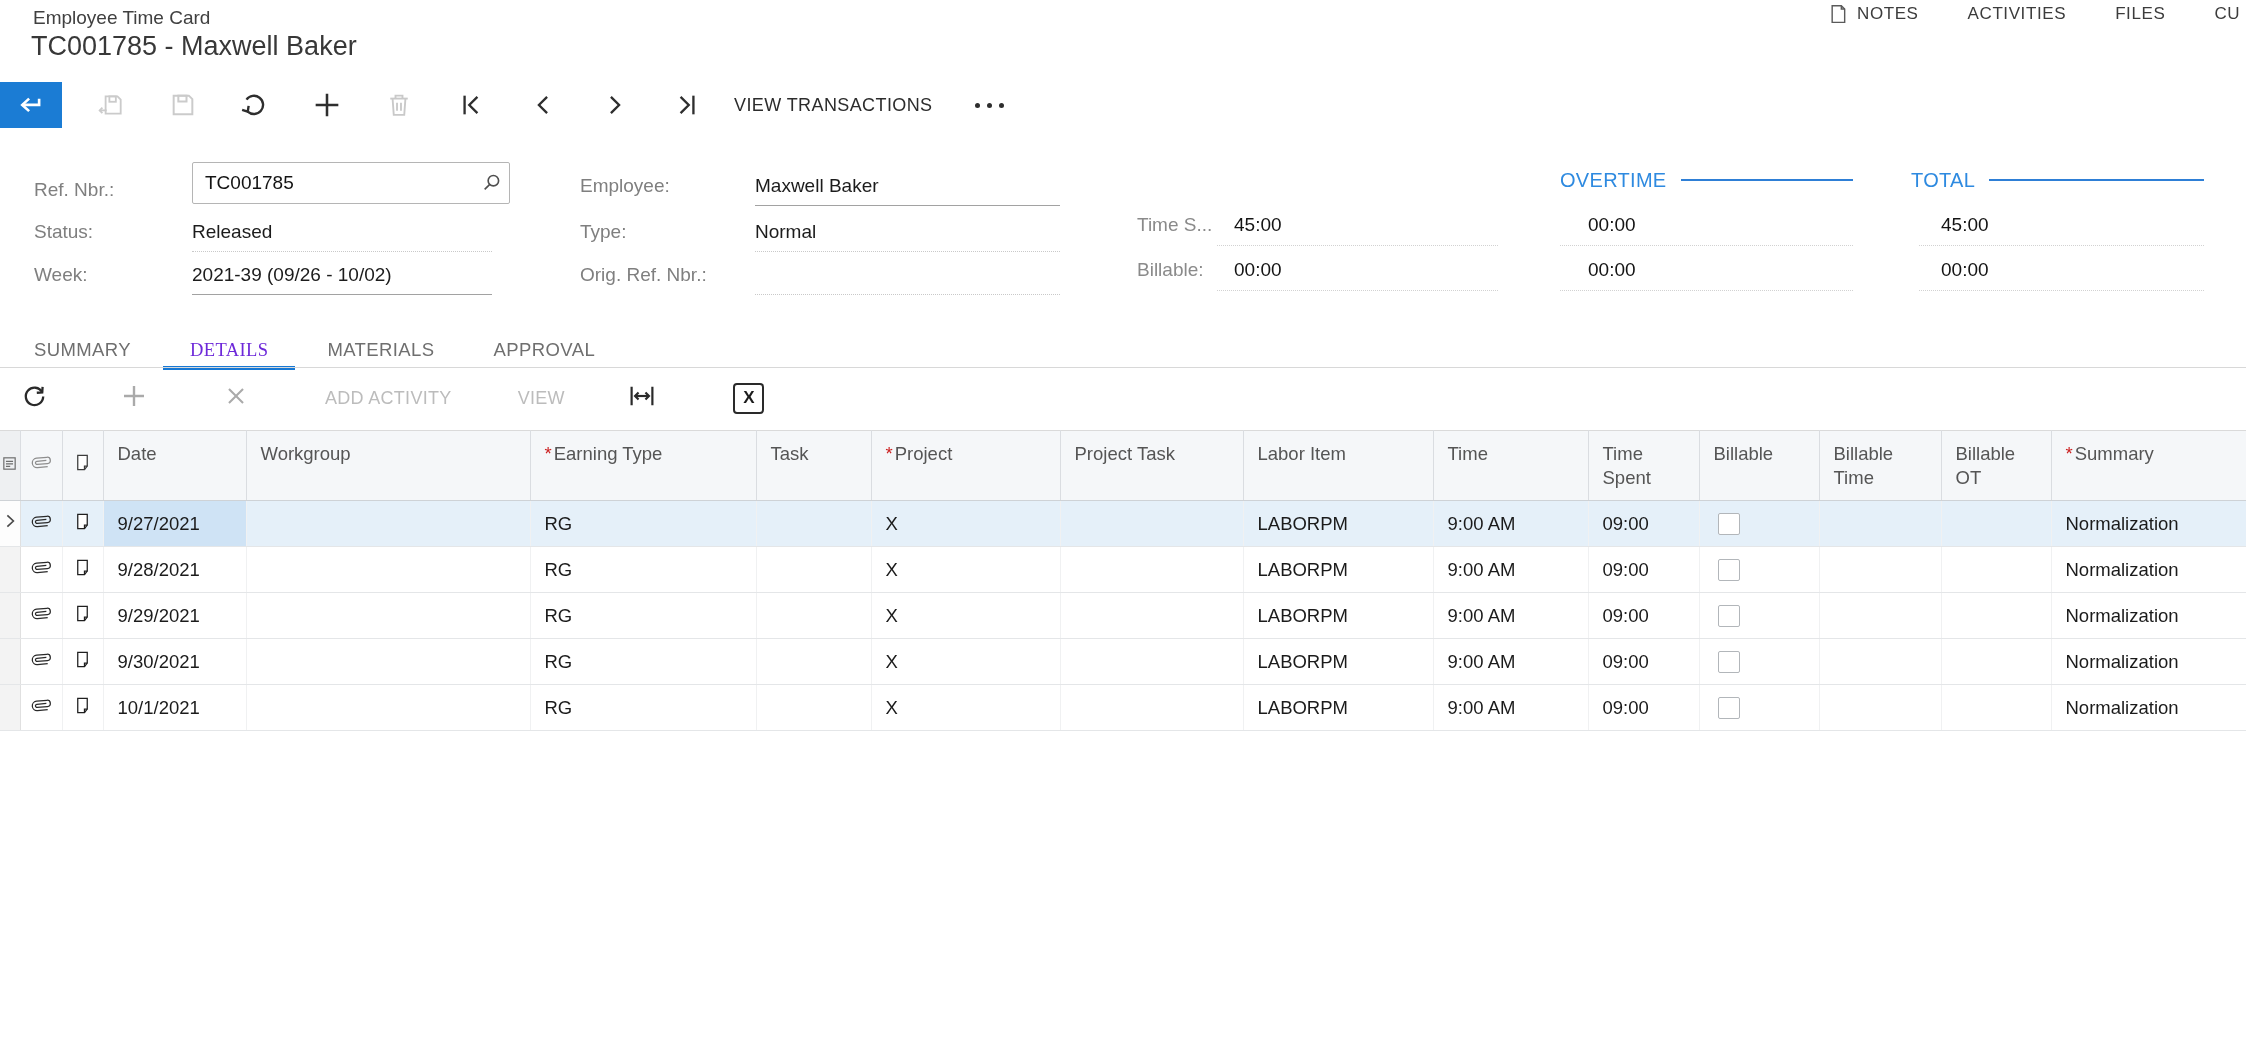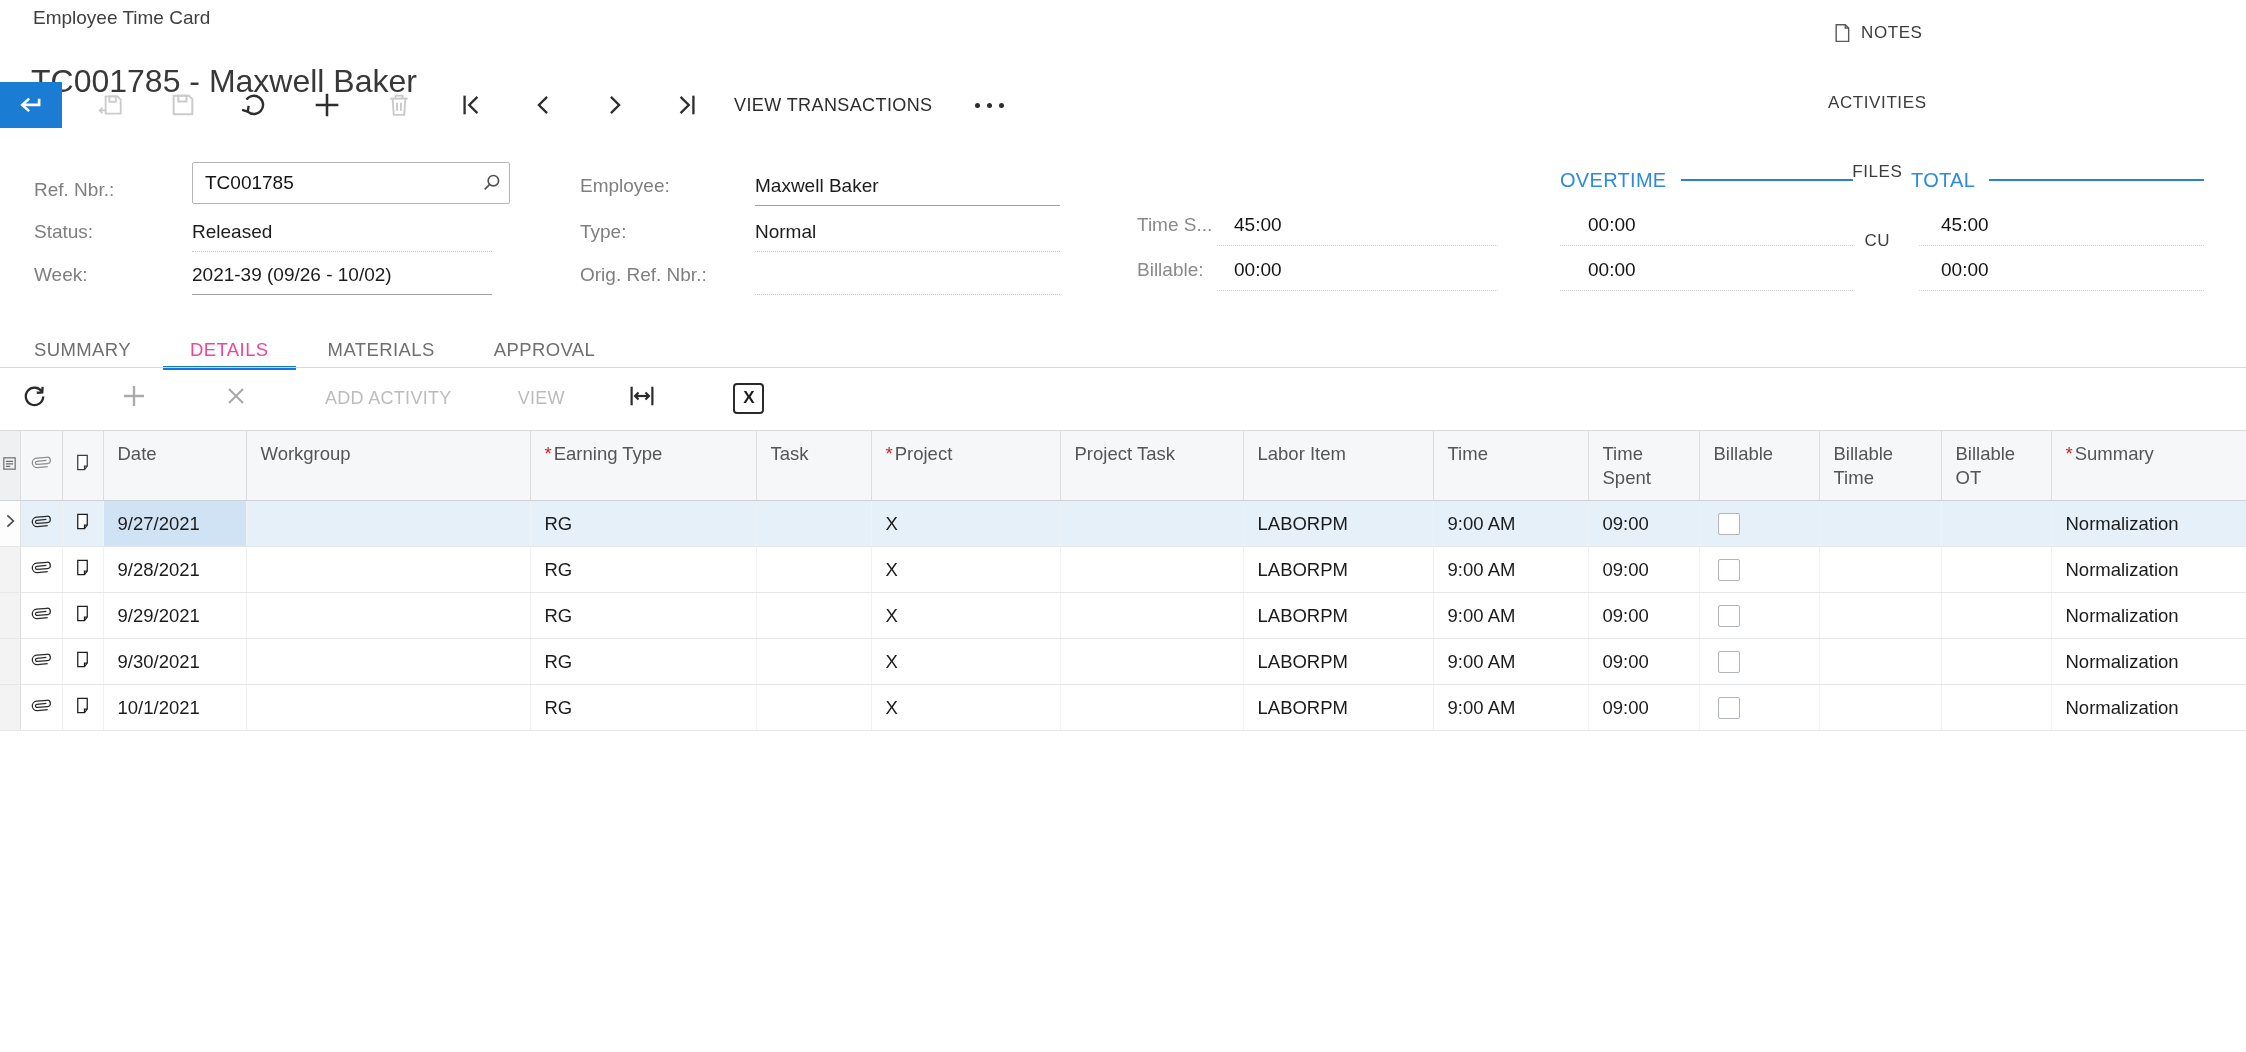--- a/index.html
+++ b/index.html
@@ -2,23 +2,23 @@
 <html><head>
 <meta charset="utf-8">
 <style>
   html,body{margin:0;padding:0;}
   body{
     width:2246px;height:1052px;position:relative;overflow:hidden;
     background:#fff;font-family:"Liberation Sans","DejaVu Sans",sans-serif;color:#1f1f1f;
   }
   
   .breadcrumb{position:absolute;left:33px;top:7px;font-size:19px;color:#404040;cursor:pointer;}
-  .page-title{position:absolute;left:31px;top:31px;font-size:32px;color:#383838;margin-top:32px;}
-  .top-right{position:absolute;left:1828px;top:22px;display:flex;gap:49px;align-items:center;
-    font-size:17px;letter-spacing:.6px;color:#3c3c3c;white-space:nowrap;flex-direction:column;}
+  .page-title{position:absolute;left:31px;top:31px;font-size:27px;color:#383838;}
+  .top-right{position:absolute;left:1828px;top:3px;display:flex;gap:49px;align-items:center;
+    font-size:17px;letter-spacing:.6px;color:#3c3c3c;white-space:nowrap;}
   .top-right .item{display:flex;align-items:center;gap:9px;cursor:pointer;}
   
   .toolbar{position:absolute;left:0;top:82px;height:46px;display:flex;align-items:center;}
   .btn-back{width:62px;height:46px;background:#1b7cd4;display:flex;align-items:center;justify-content:center;cursor:pointer;}
   .tb-btn{width:46px;height:46px;margin-left:26px;display:flex;align-items:center;justify-content:center;cursor:pointer;}
   .tb-btn svg{display:block;}
   .tb-text{margin-left:24px;font-size:18px;letter-spacing:.4px;color:#2c2c2c;cursor:pointer;white-space:nowrap;}
   .dots{margin-left:42px;display:flex;gap:7px;cursor:pointer;}
   .dots i{width:5px;height:5px;border-radius:50%;background:#2e2e2e;}
   
@@ -34,21 +34,21 @@
   .panel{position:absolute;top:160px;height:150px;}
   .panel .hd{position:absolute;left:0;right:0;top:5px;height:30px;display:flex;align-items:center;gap:14px;}
   .panel .hd .t{font-size:20px;color:#2e8ae0;letter-spacing:.3px;white-space:nowrap;}
   .panel .hd .ln{flex:1;height:2px;background:#2e7fd6;}
   .panel .row1{top:45px;}
   .p-label{position:absolute;left:20px;width:80px;font-size:19px;color:#8a8a8a;line-height:40px;white-space:nowrap;overflow:hidden;}
   .p-val{position:absolute;right:0;font-size:19px;color:#141414;line-height:40px;border-bottom:1px dotted #d2d2d2;box-sizing:border-box;}
   
   .tabs{position:absolute;left:7px;top:336px;height:31px;display:flex;gap:5px;}
   .tab{position:relative;padding:0 27px;font-size:18.5px;letter-spacing:.4px;color:#6f6f6f;line-height:28px;cursor:pointer;white-space:nowrap;}
-  .tab.active{color:#ec4899;}
+  .tab.active{color:#6d28d9;font-family:Liberation Serif, serif;}
   .tab.active::after{content:"";position:absolute;left:0;right:0;bottom:-3px;height:4px;background:#1778d4;}
   .tabs-border{position:absolute;left:0;top:367px;width:2246px;border-top:1px solid #d8d8d8;}
   
   .gridbar{position:absolute;left:0;top:372px;height:52px;display:flex;align-items:center;gap:31px;}
   .gb-btn{width:40px;height:40px;display:flex;align-items:center;justify-content:center;cursor:pointer;}
   .gb-text{font-size:18px;letter-spacing:.3px;color:#bcbcbc;cursor:default;white-space:nowrap;}
   .excel{width:27px;height:27px;border:2px solid #2a2a2a;border-radius:4px;display:flex;align-items:center;justify-content:center;
     font-weight:700;font-size:17px;color:#1c1c1c;}
   
   table.grid{position:absolute;left:0;top:430px;border-collapse:collapse;table-layout:fixed;width:2246px;font-size:18.5px;}

